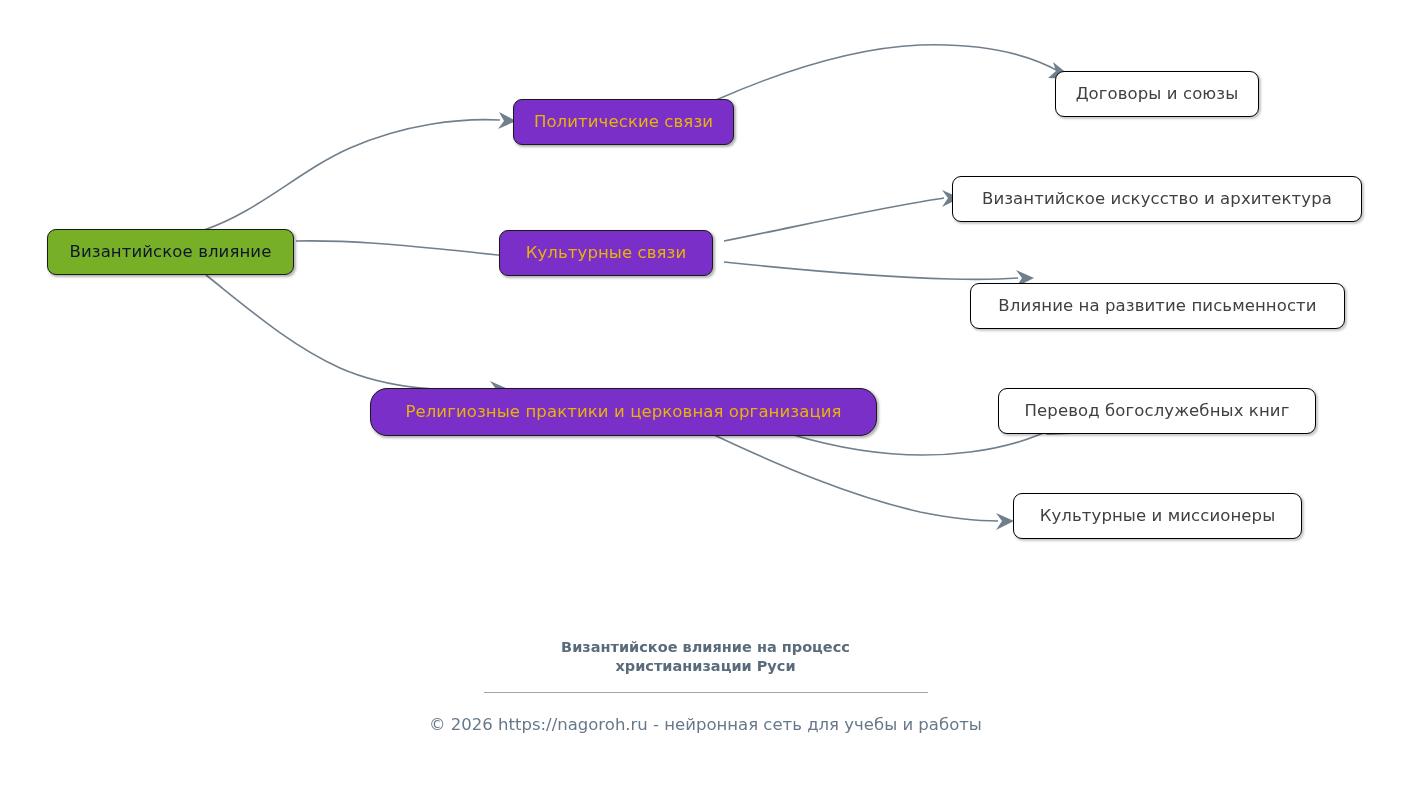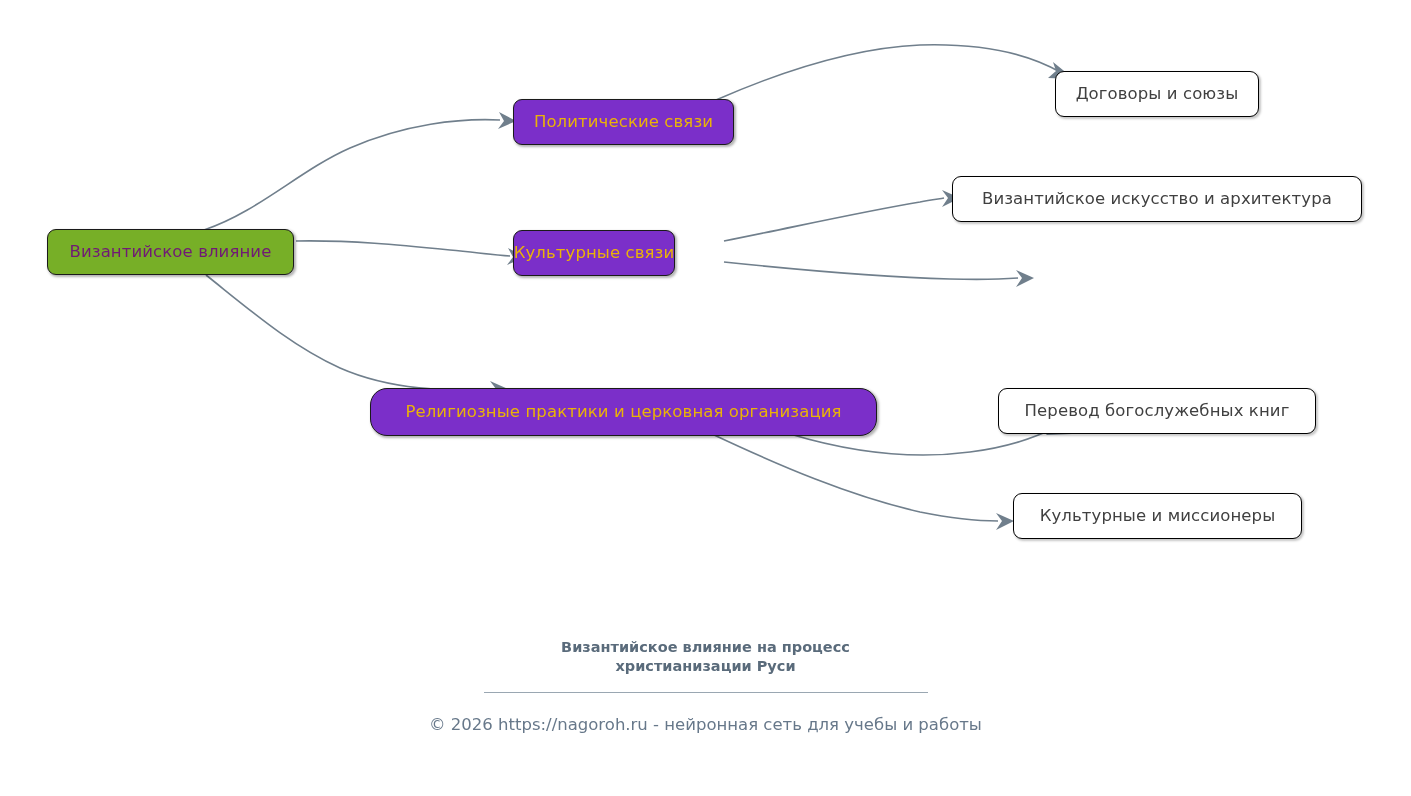--- a/index.html
+++ b/index.html
@@ -47,21 +47,21 @@
     letter-spacing: 0.1px;
   }
   .node-label {
     display: block;
     line-height: 1;
   }
 
   .node-root {
     background: #77af27;
     border: 1.5px solid #1a1a1a;
-    color: #701a75;
+    color: #0f172a;
     font-size: 16.5px;
     box-shadow: 1.5px 1.5px 2.5px rgba(0,0,0,0.30);
   }
   .node-branch {
     background: #7b2fc9;
     border: 1.5px solid #1a1a1a;
     color: #eab308;
     font-size: 16.5px;
     box-shadow: 1.5px 1.5px 2.5px rgba(0,0,0,0.30);
   }
@@ -151,36 +151,39 @@
   </svg>
 
   <div class="node node-root" style="left:47px;top:229px;width:247px;height:46px;">
     <span class="node-label">Византийское влияние</span>
   </div>
 
   <div class="node node-branch" style="left:513px;top:99px;width:221px;height:46px;">
     <span class="node-label">Политические связи</span>
   </div>
 
-  <div class="node node-branch" style="left:513px;top:230px;width:162px;height:46px;">
+  <div class="node node-branch" style="left:499px;top:230px;width:214px;height:46px;">
     <span class="node-label">Культурные связи</span>
   </div>
 
   <div class="node node-branch" style="left:370px;top:388px;width:507px;height:48px;border-radius:17px;">
     <span class="node-label">Религиозные практики и церковная организация</span>
   </div>
 
   <div class="node node-leaf" style="left:1055px;top:71px;width:204px;height:46px;">
     <span class="node-label">Договоры и союзы</span>
   </div>
 
   <div class="node node-leaf" style="left:952px;top:176px;width:410px;height:46px;">
     <span class="node-label">Византийское искусство и архитектура</span>
   </div>
 
+  <div class="node node-leaf" style="left:970px;top:283px;width:375px;height:46px;">
+    <span class="node-label">Влияние на развитие письменности</span>
+  </div>
 
   <div class="node node-leaf" style="left:998px;top:388px;width:318px;height:46px;">
     <span class="node-label">Перевод богослужебных книг</span>
   </div>
 
   <div class="node node-leaf" style="left:1013px;top:493px;width:289px;height:46px;">
     <span class="node-label">Культурные и миссионеры</span>
   </div>
 
 </div>

